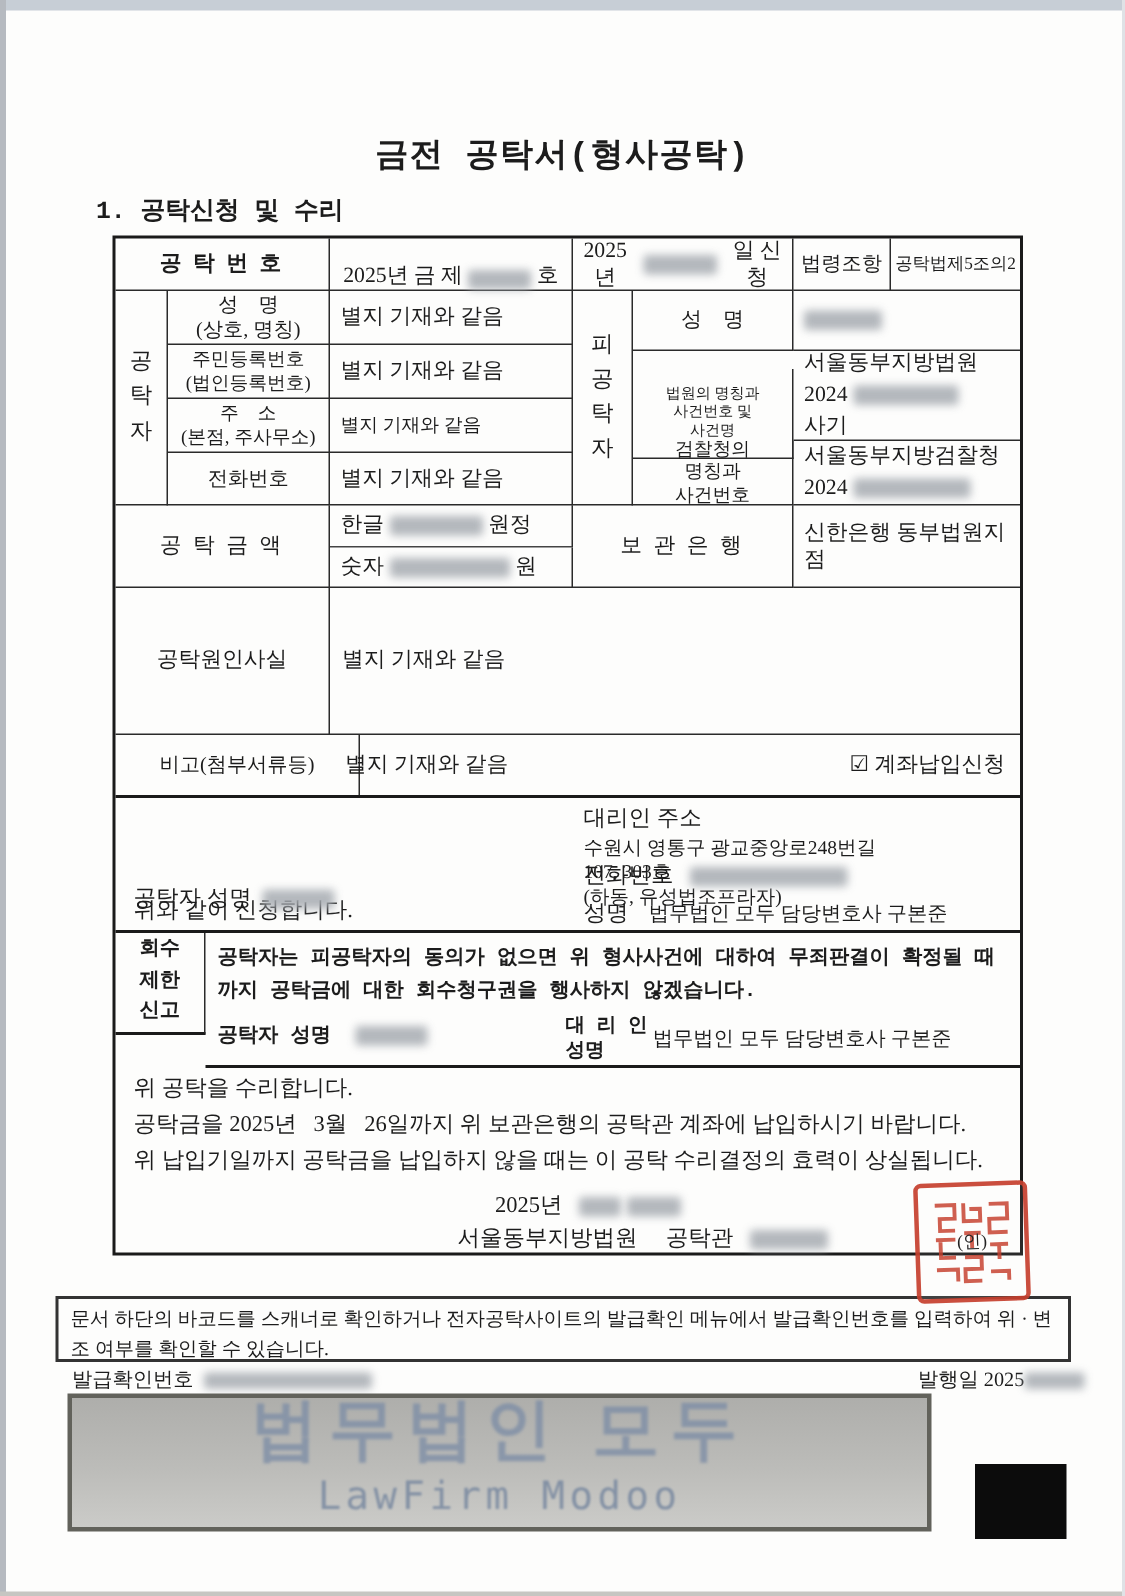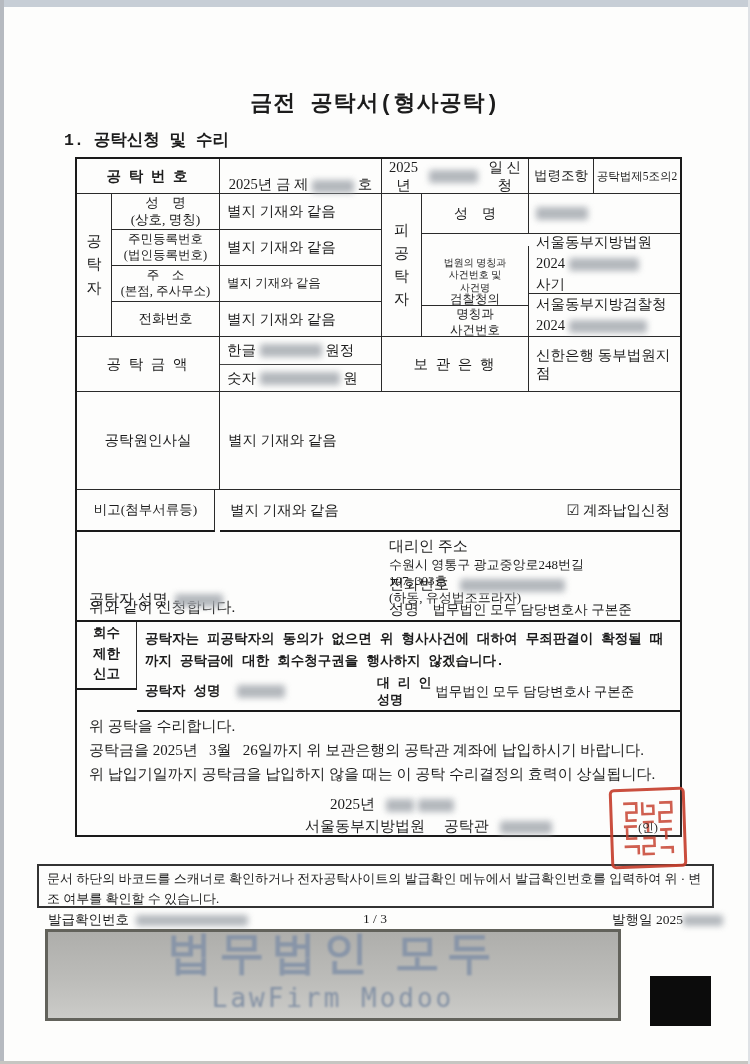--- a/index.html
+++ b/index.html
@@ -107,21 +107,21 @@
     </div>
     <div class="cell br bb left" style="left:143px;top:178px;width:162px;height:28px;padding-left:7px;border-bottom-color:#444;">
       <span>한글</span>&nbsp;<span class="redact" style="width:62px;"></span>&nbsp;<span>원정</span>
     </div>
     <div class="cell br bb" style="left:305px;top:178px;width:147px;height:55px;letter-spacing:2px;">보 관 은 행</div>
     <div class="cell bb left" style="left:452px;top:178px;width:151px;height:55px;padding-left:7px;">신한은행 동부법원지점</div>
 
     <div class="cell br bb" style="left:0;top:233px;width:143px;height:98px;">공탁원인사실</div>
     <div class="cell bb left" style="left:143px;top:233px;width:460px;height:98px;padding-left:8px;">별지 기재와 같음</div>
 
-    <div class="cell br bb2" style="left:0;top:331px;width:138px;height:42px;font-size:13.5px;">비고(첨부서류등)</div>
+    <div class="cell br bb2" style="left:0;top:331px;width:163px;height:42px;font-size:13.5px;">비고(첨부서류등)</div>
     <div class="cell bb2 left" style="left:143px;top:331px;width:460px;height:42px;padding:0 10px;justify-content:space-between;">
       <span>별지 기재와 같음</span>
       <span><span>☑</span> <span>계좌납입신청</span></span>
     </div>
 
     <div class="cell bb2 left" style="left:0;top:373px;width:603px;height:90px;align-items:flex-start;">
       <div class="abs" style="left:12px;top:18px;font-size:15px;margin-top:48px;">위와 같이 신청합니다.</div>
       <div class="abs" style="left:12px;top:58px;font-size:15px;">
         <span>공탁자 성명</span>&nbsp;&nbsp;<span class="redact" style="width:48px;"></span>
       </div>
@@ -178,21 +178,20 @@
     </div>
   </div>
 
   <div class="notice">
     <span>문서 하단의 바코드를 스캐너로 확인하거나 전자공탁사이트의 발급확인 메뉴에서 발급확인번호를 입력하여 위 · 변조 여부를 확인할 수 있습니다.</span>
   </div>
 
   <div class="abs" style="left:48px;top:911px;font-size:13.5px;">
     <span>발급확인번호</span>&nbsp;&nbsp;<span class="redact" style="width:112px;height:11px;"></span>
   </div>
-  <div class="abs" style="left:0;top:911px;width:750px;text-align:center;font-size:13.5px;">1 / 3</div>
   <div class="abs" style="left:612px;top:911px;font-size:13.5px;">
     <span>발행일</span>&nbsp;<span>2025</span><span class="redact" style="width:40px;height:11px;"></span>
   </div>
 
   <div class="wm">
     <div class="ko">법무법인 모두</div>
     <div class="en">LawFirm Modoo</div>
   </div>
 
   <div class="blackbox"></div>

